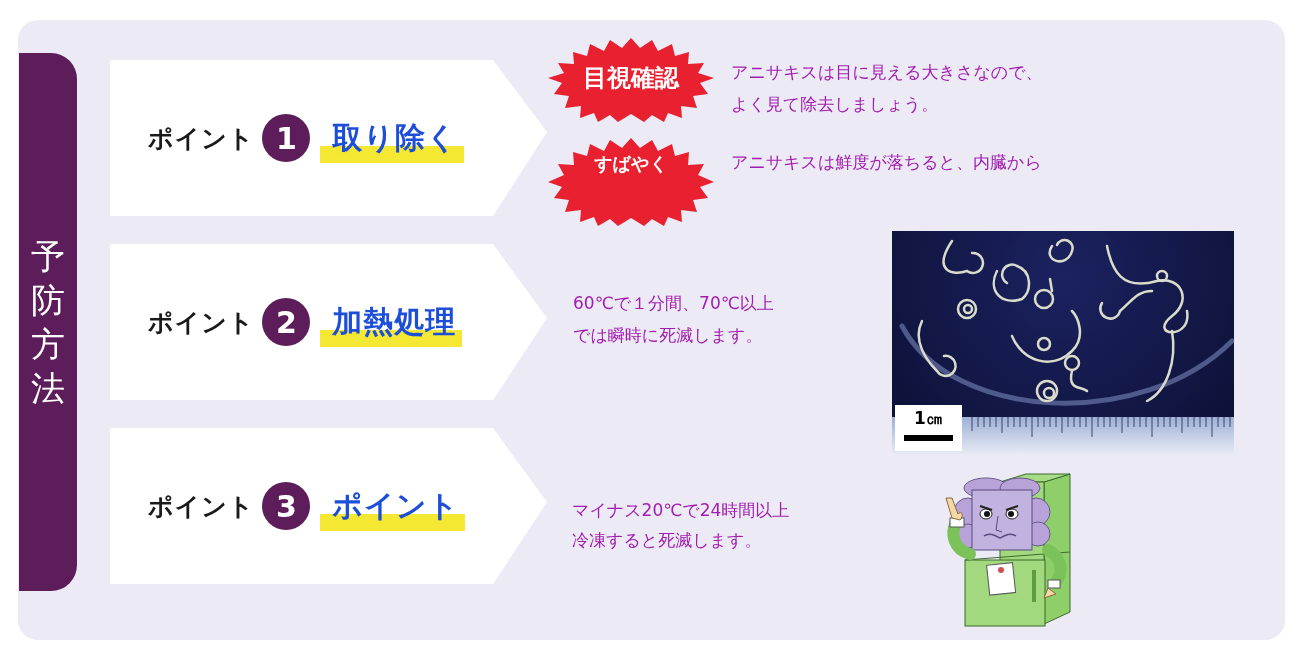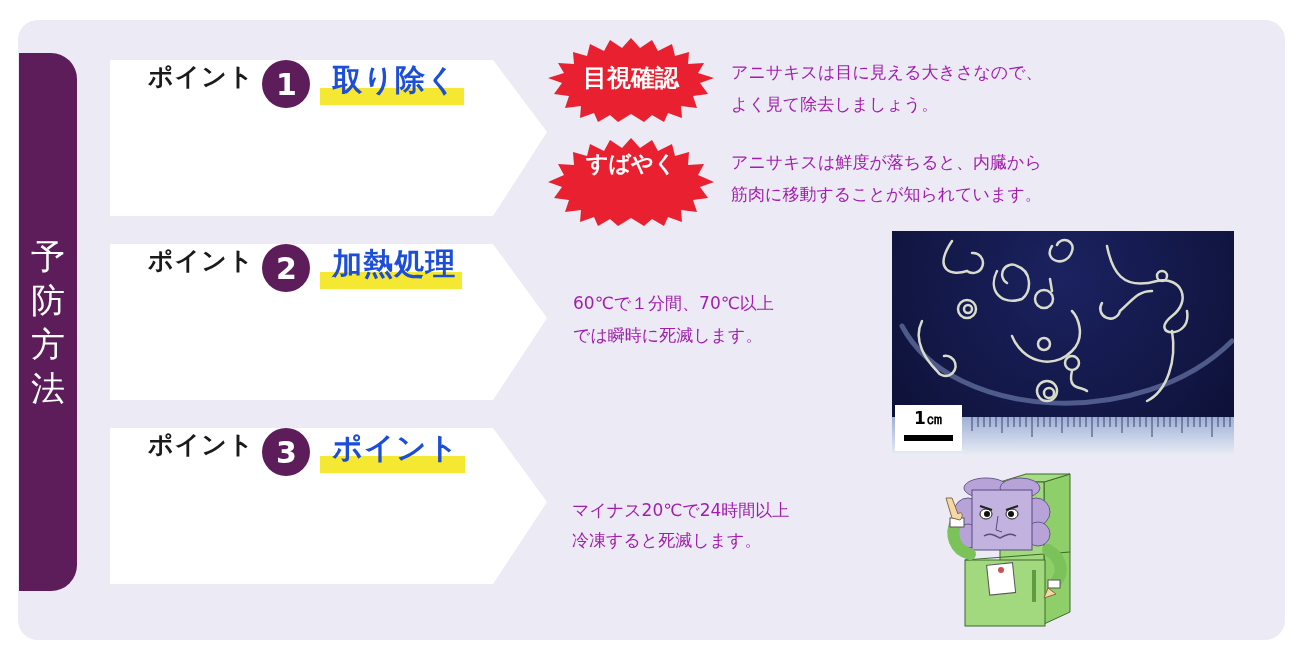--- a/index.html
+++ b/index.html
@@ -6,21 +6,21 @@
   body{width:1304px;height:668px;position:relative;overflow:hidden;
        font-family:"DejaVu Sans","Liberation Sans",sans-serif;}
   .panel{position:absolute;left:18px;top:20px;width:1267px;height:620px;
          background:#ebeaf5;border-radius:20px;}
   .sidebar{position:absolute;left:19px;top:53px;width:58px;height:538px;
            background:#5c1d5a;border-radius:0 26px 26px 0;
            display:flex;flex-direction:column;align-items:center;justify-content:center;}
   .sidebar span{color:#fff;font-size:34px;line-height:44px;font-weight:normal;}
   .card{position:absolute;left:110px;width:437px;height:156px;}
   .card svg.shape{position:absolute;left:0;top:0;}
-  .card-content{position:absolute;left:38px;top:0;height:156px;display:flex;align-items:flex-start;}
+  .card-content{position:absolute;left:38px;top:0;height:156px;display:flex;align-items:center;}
   .point-label{font-size:25px;font-weight:bold;color:#1a1a1a;letter-spacing:1px;}
   .badge{width:48px;height:48px;border-radius:50%;background:#5c1d5a;color:#fff;
          font-size:30px;font-weight:bold;display:flex;align-items:center;justify-content:center;
          margin-left:8px;}
   .title-wrap{position:relative;margin-left:10px;padding:0 6px 0 12px;}
   .title-wrap .hl{position:absolute;left:0;right:0;bottom:-4px;height:17px;background:#f4e832;}
   .title-text{position:relative;font-size:30px;font-weight:bold;color:#1d4ed8;letter-spacing:1px;}
   .burst{position:absolute;}
   .burst-text{position:absolute;left:0;width:100%;color:#fff;font-weight:bold;text-align:center;}
   .desc{position:absolute;color:#a21caf;font-size:17px;line-height:32px;white-space:nowrap;}
@@ -90,30 +90,29 @@
   <svg width="166" height="84">
     <polygon fill="#e8202f" points="83,0 92,10 104,2 110,13 124,6 127,18 141,14 140,26 156,25 150,35 166,40 152,45 160,56 145,58 149,70 133,68 134,80 120,75 116,84 104,77 96,84 83,76 70,84 62,77 50,84 46,75 32,80 33,68 17,70 21,58 6,56 14,45 0,40 16,35 10,25 26,26 25,14 39,18 42,6 56,13 62,2 74,10"></polygon>
   </svg>
   <div class="burst-text" style="top:24px;font-size:24px;line-height:32px;">目視確認</div>
 </div>
 
 <div class="burst" style="left:548px;top:138px;width:166px;height:88px;">
   <svg width="166" height="88">
     <polygon fill="#e8202f" points="83,0 92,10 104,2 110,13 124,6 127,18 141,14 140,27 156,26 150,37 166,44 152,49 160,60 145,62 149,74 133,72 134,84 120,79 116,88 104,81 96,88 83,80 70,88 62,81 50,88 46,79 32,84 33,72 17,74 21,62 6,60 14,49 0,44 16,37 10,26 26,27 25,14 39,18 42,6 56,13 62,2 74,10"></polygon>
   </svg>
-  <div class="burst-text" style="top:11px;font-size:22px;line-height:30px;">すばやく</div>
+  <div class="burst-text" style="top:11px;font-size:18px;line-height:30px;">すばやく</div>
 </div>
 
 <div class="desc" style="left:731px;top:56px;">
   <div>アニサキスは目に見える大きさなので、</div>
   <div>よく見て除去しましょう。</div>
 </div>
 <div class="desc" style="left:731px;top:146px;">
   <div>アニサキスは鮮度が落ちると、内臓から</div>
-  <div>筋肉に移動することが知られています。</div>
 </div>
 
 <div class="desc" style="left:573px;top:287px;">
   <div>60℃で１分間、70℃以上</div>
   <div>では瞬時に死滅します。</div>
 </div>
 
 <div class="photo">
   <svg width="342" height="224" style="position:absolute;left:0;top:0;">
     <g fill="none" stroke="#d9dccb" stroke-width="2.5" stroke-linecap="round">

